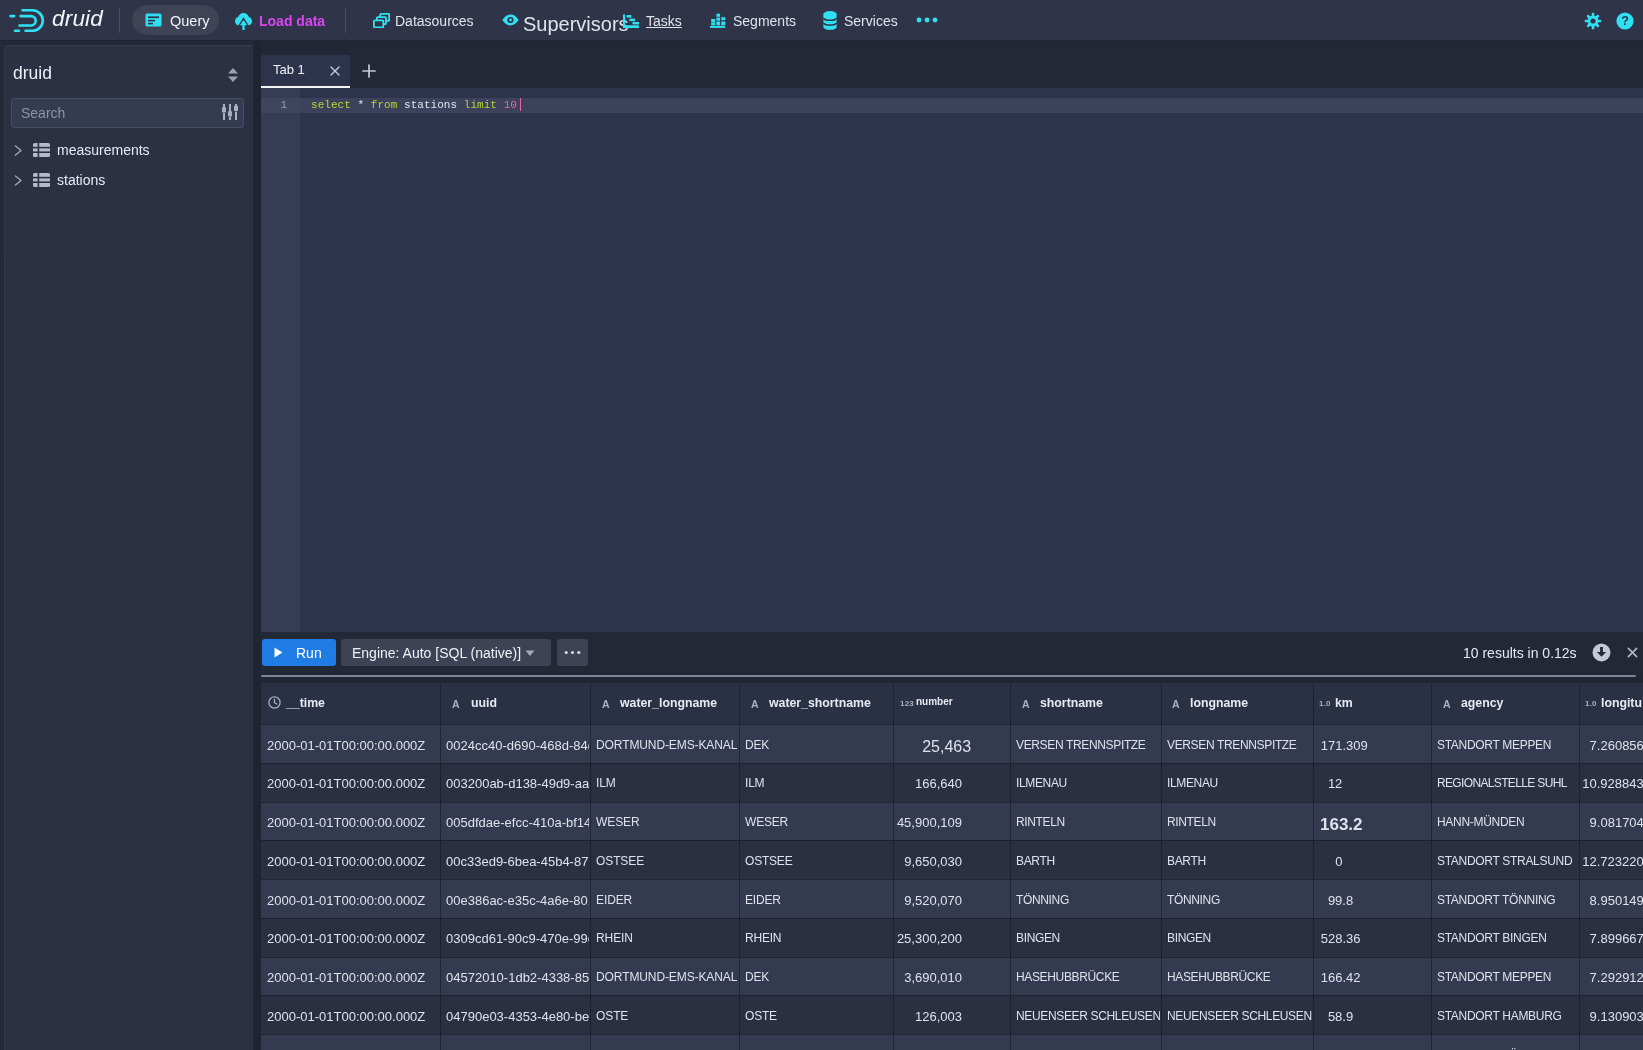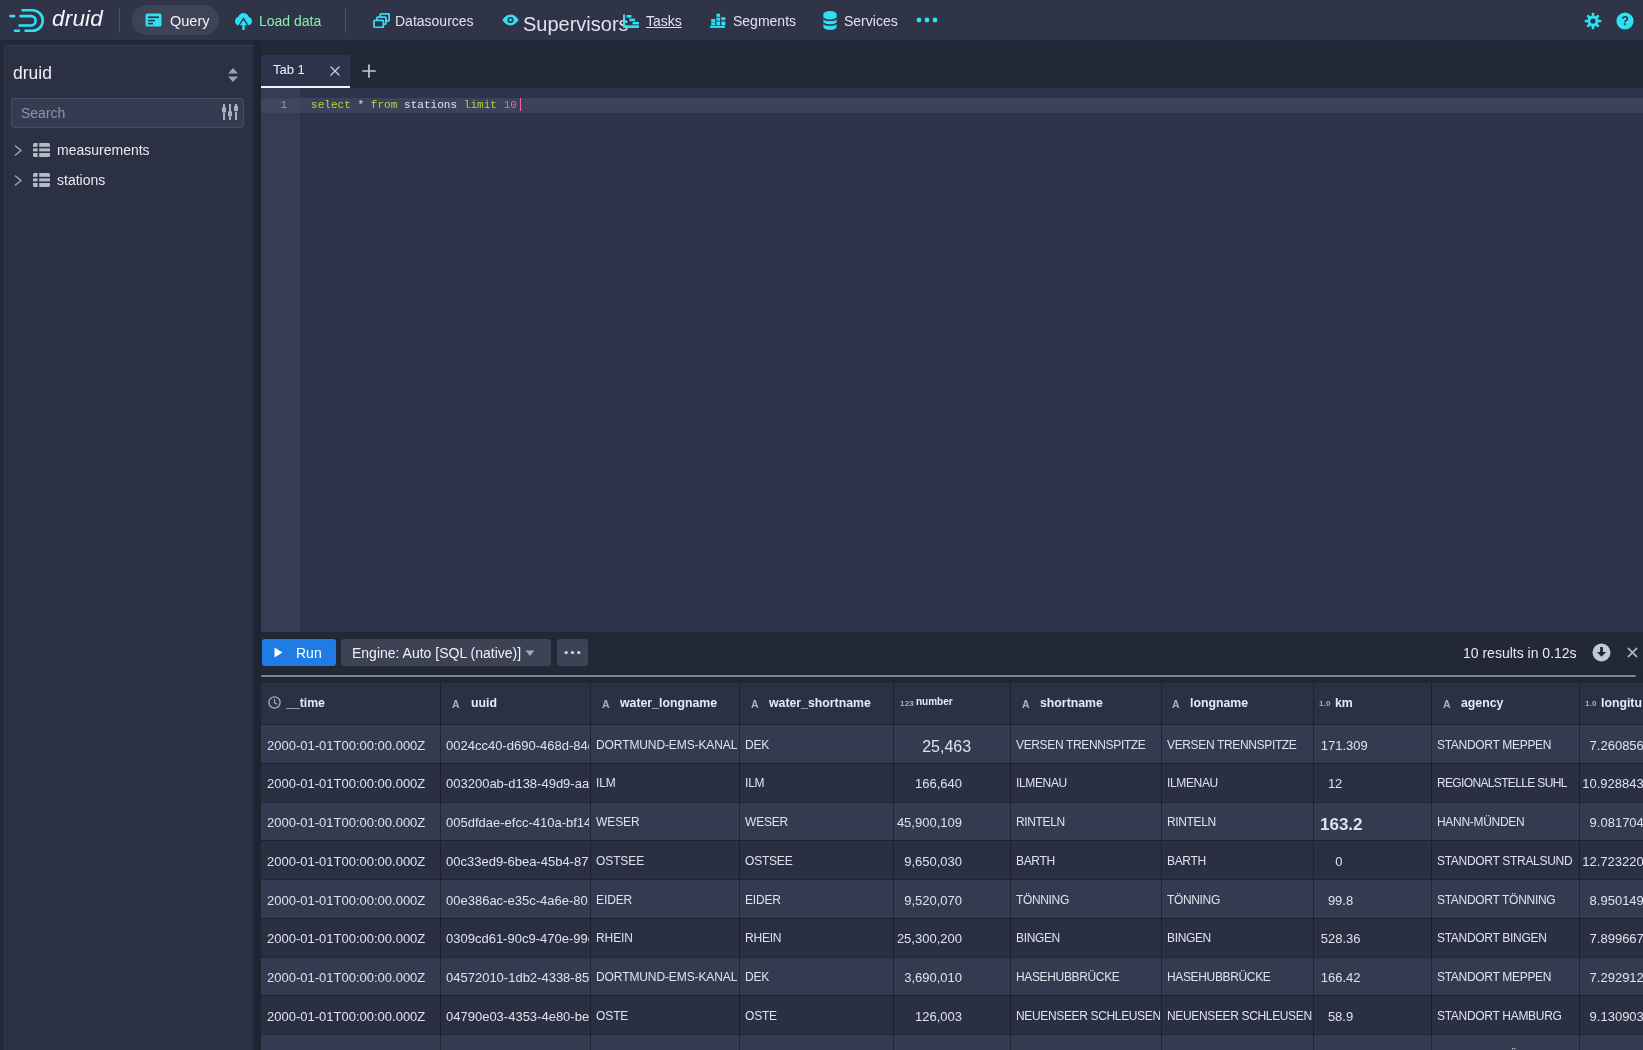--- a/index.html
+++ b/index.html
@@ -25,21 +25,21 @@
 <rect x="3" y="6.8" width="7" height="1.6" fill="#2f3449"></rect>
 <rect x="3" y="9.8" width="5" height="1.6" fill="#2f3449"></rect>
 </svg>
 <div style="position:absolute;left:170px;top:12.5px;font-size:14.5px;color:#f0f3f8;font-weight:400;white-space:pre;">Query</div>
 <svg style="position:absolute;left:235px;top:12px" width="17" height="18" viewBox="0 0 17 18">
 <path fill="#2ee0f2" d="M8.5 1 C5.9 1 3.8 2.7 3.2 5.1 C1.3 5.6 0 7.3 0 9.3 C0 11.7 1.9 13.6 4.3 13.6 H6 L8.5 8.5 L11 13.6 H12.7 C15.1 13.6 17 11.7 17 9.3 C17 7.3 15.7 5.6 13.8 5.1 C13.2 2.7 11.1 1 8.5 1 Z"></path>
 <path fill="#2f3449" d="M8.5 5.2 L14 13.9 H3 Z"></path>
 <path fill="#2ee0f2" d="M8.5 8 L12.2 13.2 H4.8 Z"></path>
 <rect x="7.3" y="12" width="2.4" height="6" fill="#2ee0f2"></rect>
 </svg>
-<div style="position:absolute;left:259px;top:13px;font-size:14px;color:#86efac;font-weight:400;white-space:pre;">Load data</div>
+<div style="position:absolute;left:259px;top:13px;font-size:14px;color:#d946ef;font-weight:700;white-space:pre;">Load data</div>
 <div style="position:absolute;left:345px;top:8px;width:1px;height:25px;background:#4a5065;"></div>
 <svg style="position:absolute;left:373px;top:13px" width="17" height="15" viewBox="0 0 17 15">
 <rect x="7.2" y="0.9" width="9" height="7" rx="0.8" fill="none" stroke="#2ee0f2" stroke-width="1.8"></rect>
 <rect x="3.9" y="4.2" width="9" height="7" rx="0.8" fill="#2f3449" stroke="#2ee0f2" stroke-width="1.8"></rect>
 <rect x="0.9" y="7.3" width="9.4" height="7" rx="0.8" fill="#2f3449" stroke="#2ee0f2" stroke-width="1.8"></rect>
 </svg>
 <div style="position:absolute;left:395px;top:13px;font-size:14px;color:#dfe3ec;font-weight:400;white-space:pre;">Datasources</div>
 <svg style="position:absolute;left:502px;top:14px" width="17" height="12" viewBox="0 0 17 12">
 <path fill="#2ee0f2" d="M0.3 6 Q4 0.6 8.5 0.6 Q13 0.6 16.7 6 Q13 11.4 8.5 11.4 Q4 11.4 0.3 6 Z"></path>
 <circle cx="8.5" cy="6" r="3.1" fill="#2f3449"></circle>

